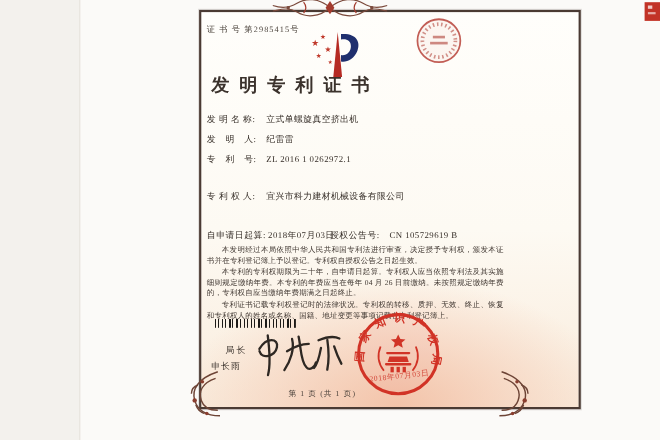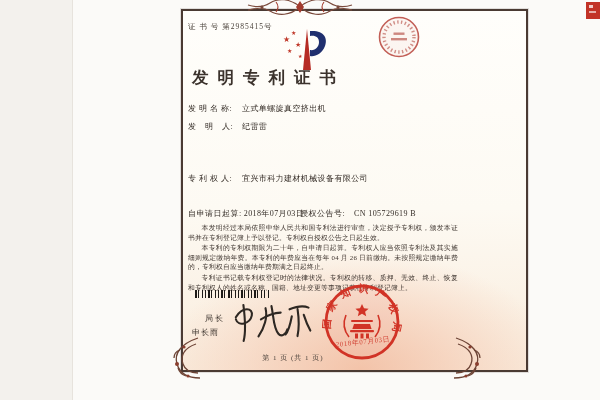--- a/index.html
+++ b/index.html
@@ -106,20 +106,24 @@
     <div class="title">发明专利证书</div>
 
     <div class="field f0">
       <span class="flabel">发 明 名 称:</span>
       <span class="fvalue">立式单螺旋真空挤出机</span>
     </div>
     <div class="field f1">
       <span class="flabel">发　明　人:</span>
       <span class="fvalue">纪雷雷</span>
     </div>
+    <div class="field f2">
+      <span class="flabel">专　利　号:</span>
+      <span class="fvalue">ZL 2016 1 0262972.1</span>
+    </div>
     <div class="field f4">
       <span class="flabel">专 利 权 人:</span>
       <span class="fvalue">宜兴市科力建材机械设备有限公司</span>
     </div>
 
     <div class="grant">
       <span class="flabel">自申请日起算:</span>
       <span class="fvalue">2018年07月03日</span>
       <span class="g2">
         <span class="flabel">授权公告号:</span>

